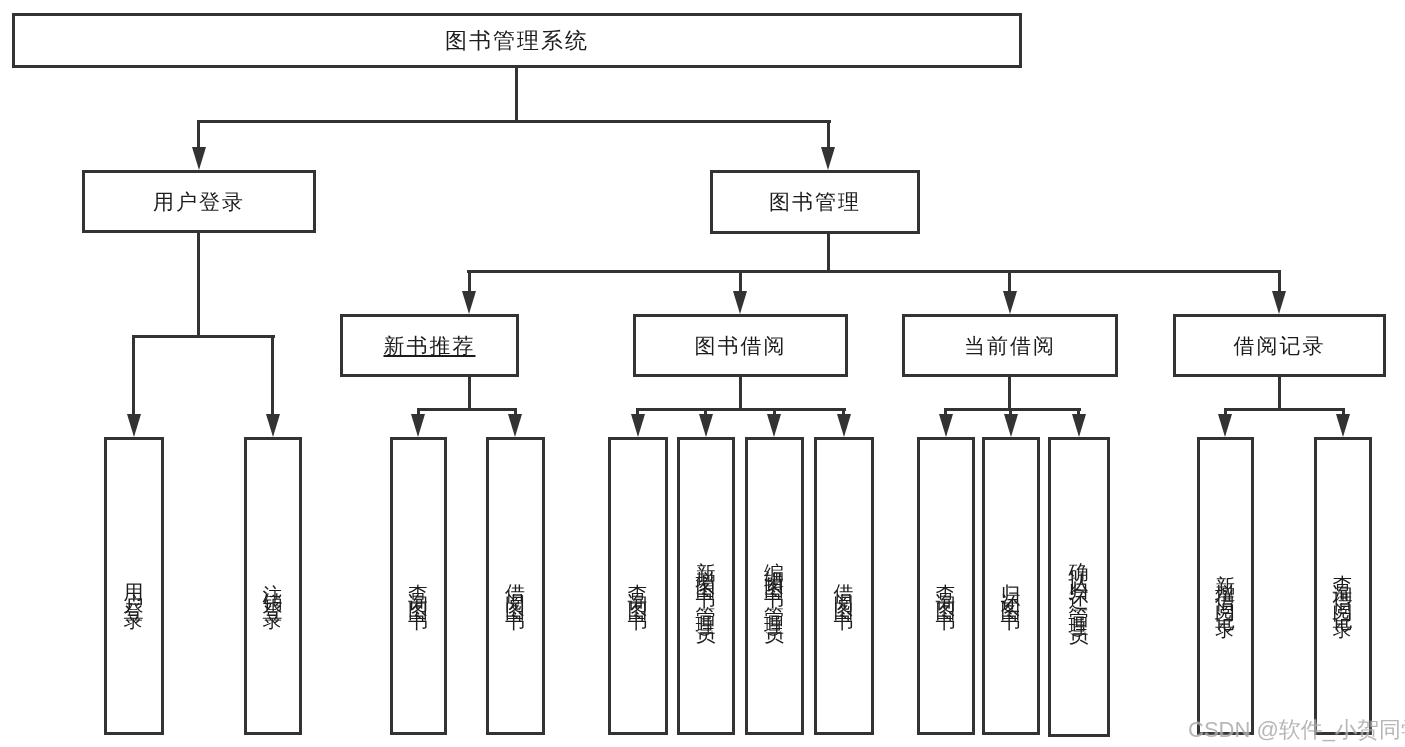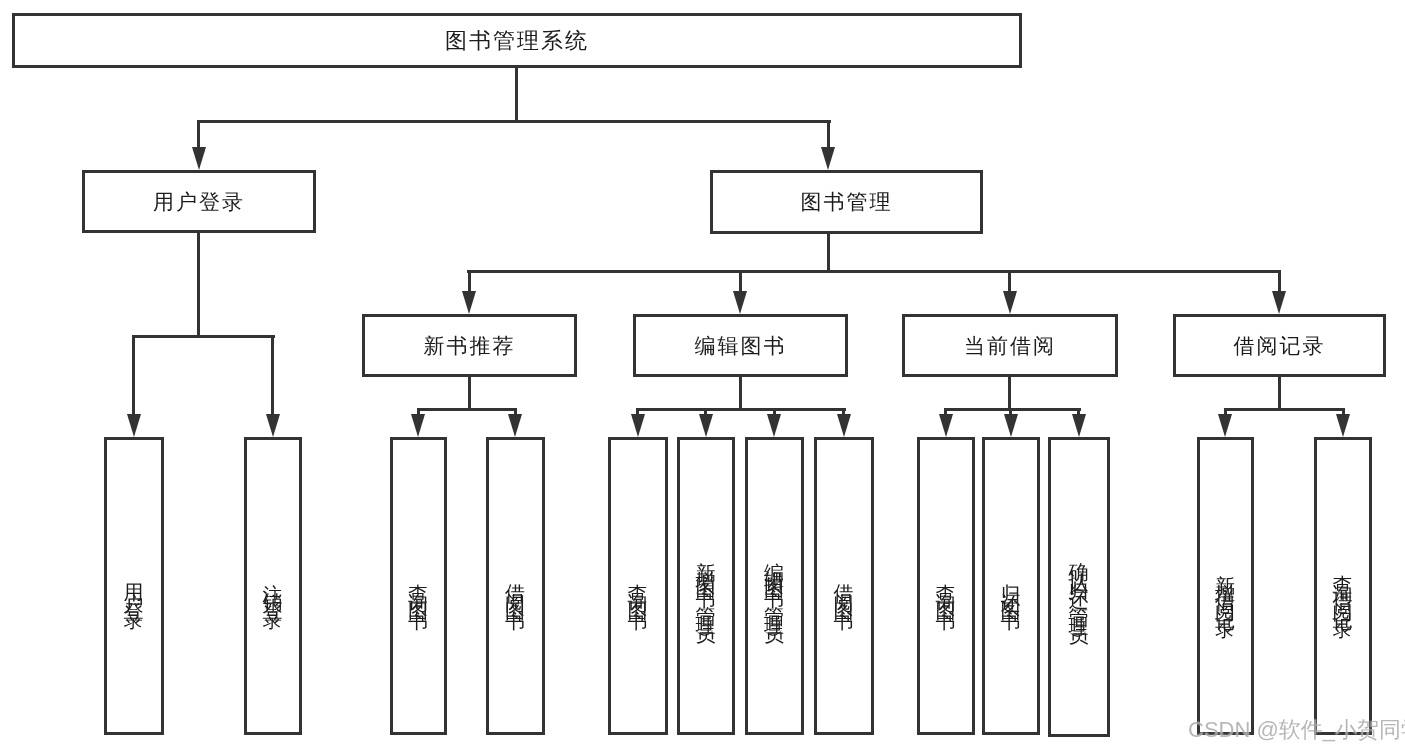--- a/index.html
+++ b/index.html
@@ -114,24 +114,24 @@
   <div class="vline" style="left:1278px; top:377px; height:31px;"></div>
   <div class="hline" style="left:1224px; top:408px; width:121px;"></div>
   <div class="vline" style="left:1224px; top:408px; height:8px;"></div>
   <div class="arrow" style="left:1218px; top:414px;"></div>
   <div class="vline" style="left:1342px; top:408px; height:8px;"></div>
   <div class="arrow" style="left:1336px; top:414px;"></div>
 
   <div class="box root-box" style="left:12px; top:13px; width:1010px; height:55px;">图书管理系统</div>
 
   <div class="box" style="left:82px; top:170px; width:234px; height:63px;">用户登录</div>
-  <div class="box" style="left:710px; top:170px; width:273px; height:64px;">图书管理</div>
+  <div class="box" style="left:710px; top:170px; width:210px; height:64px;">图书管理</div>
 
-  <div class="box" style="left:362px; top:314px; width:215px; height:63px;">新书推荐</div>
-  <div class="box" style="left:633px; top:314px; width:215px; height:63px;">编辑图书</div>
+  <div class="box" style="left:340px; top:314px; width:179px; height:63px;text-decoration:underline;">新书推荐</div>
+  <div class="box" style="left:633px; top:314px; width:215px; height:63px;">图书借阅</div>
   <div class="box" style="left:1173px; top:314px; width:213px; height:63px;">借阅记录</div>
   <div class="box" style="left:902px; top:314px; width:216px; height:63px;">当前借阅</div>
 
   <div class="box vbox" style="left:104px; top:437px; width:60px; height:298px;">用户登录</div>
   <div class="box vbox" style="left:244px; top:437px; width:58px; height:298px;">注销登录</div>
 
   <div class="box vbox" style="left:390px; top:437px; width:57px; height:298px;">查询图书</div>
   <div class="box vbox" style="left:486px; top:437px; width:59px; height:298px;">借阅图书</div>
 
   <div class="box vbox" style="left:608px; top:437px; width:60px; height:298px;">查询图书</div>

